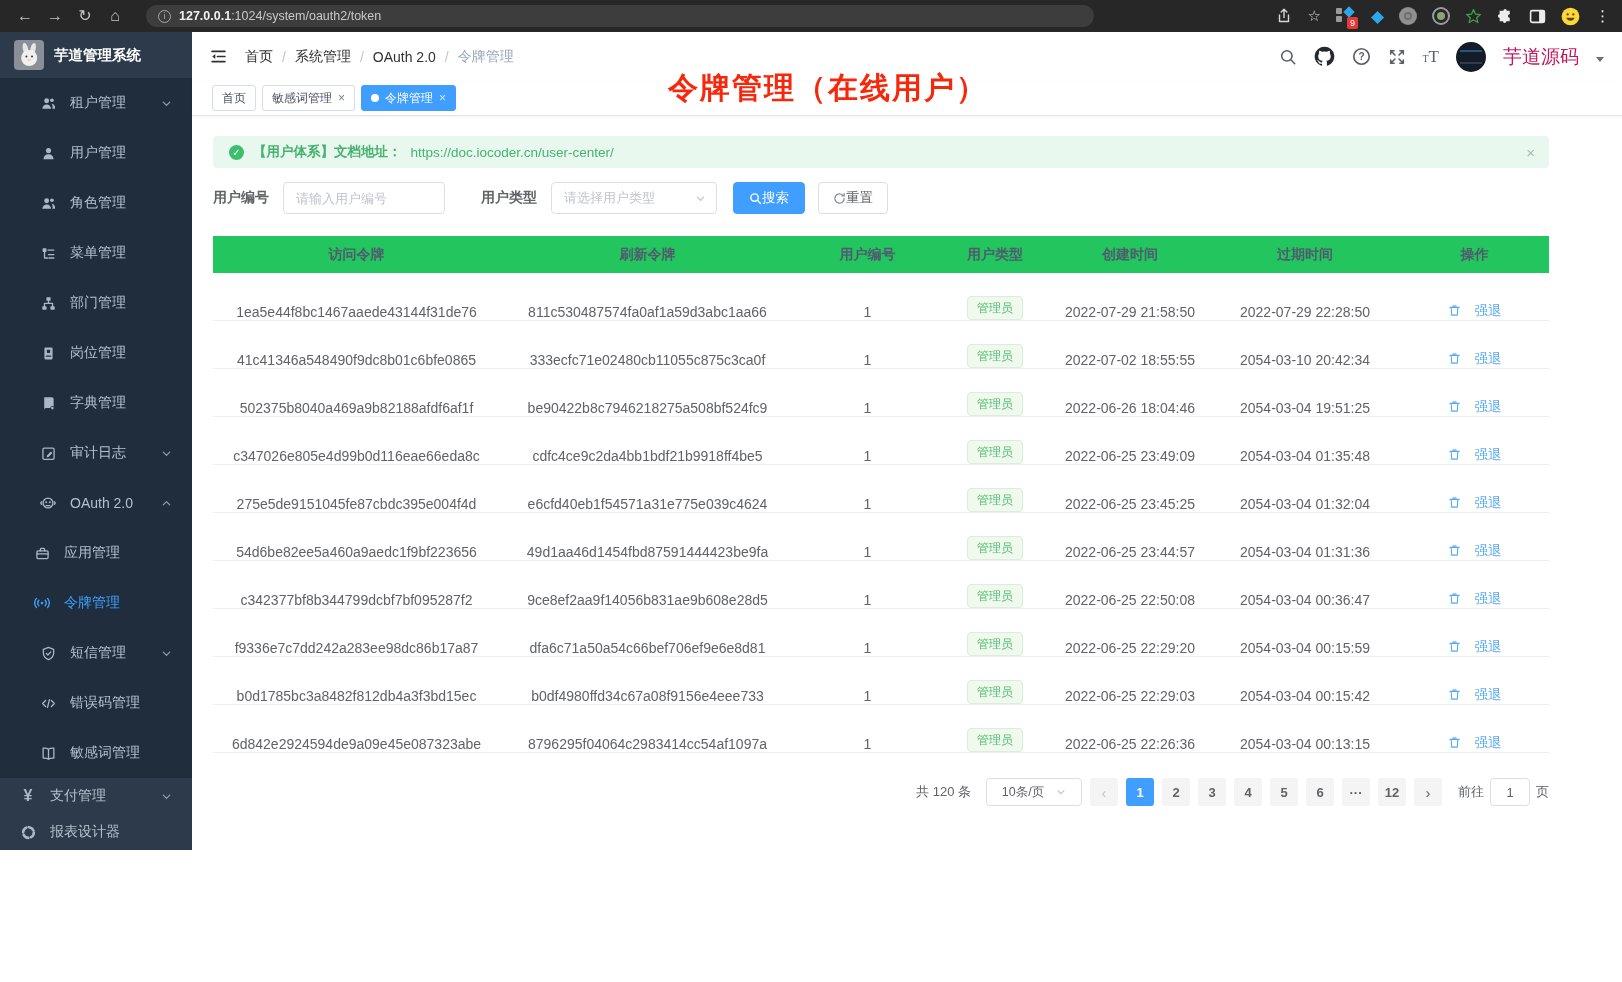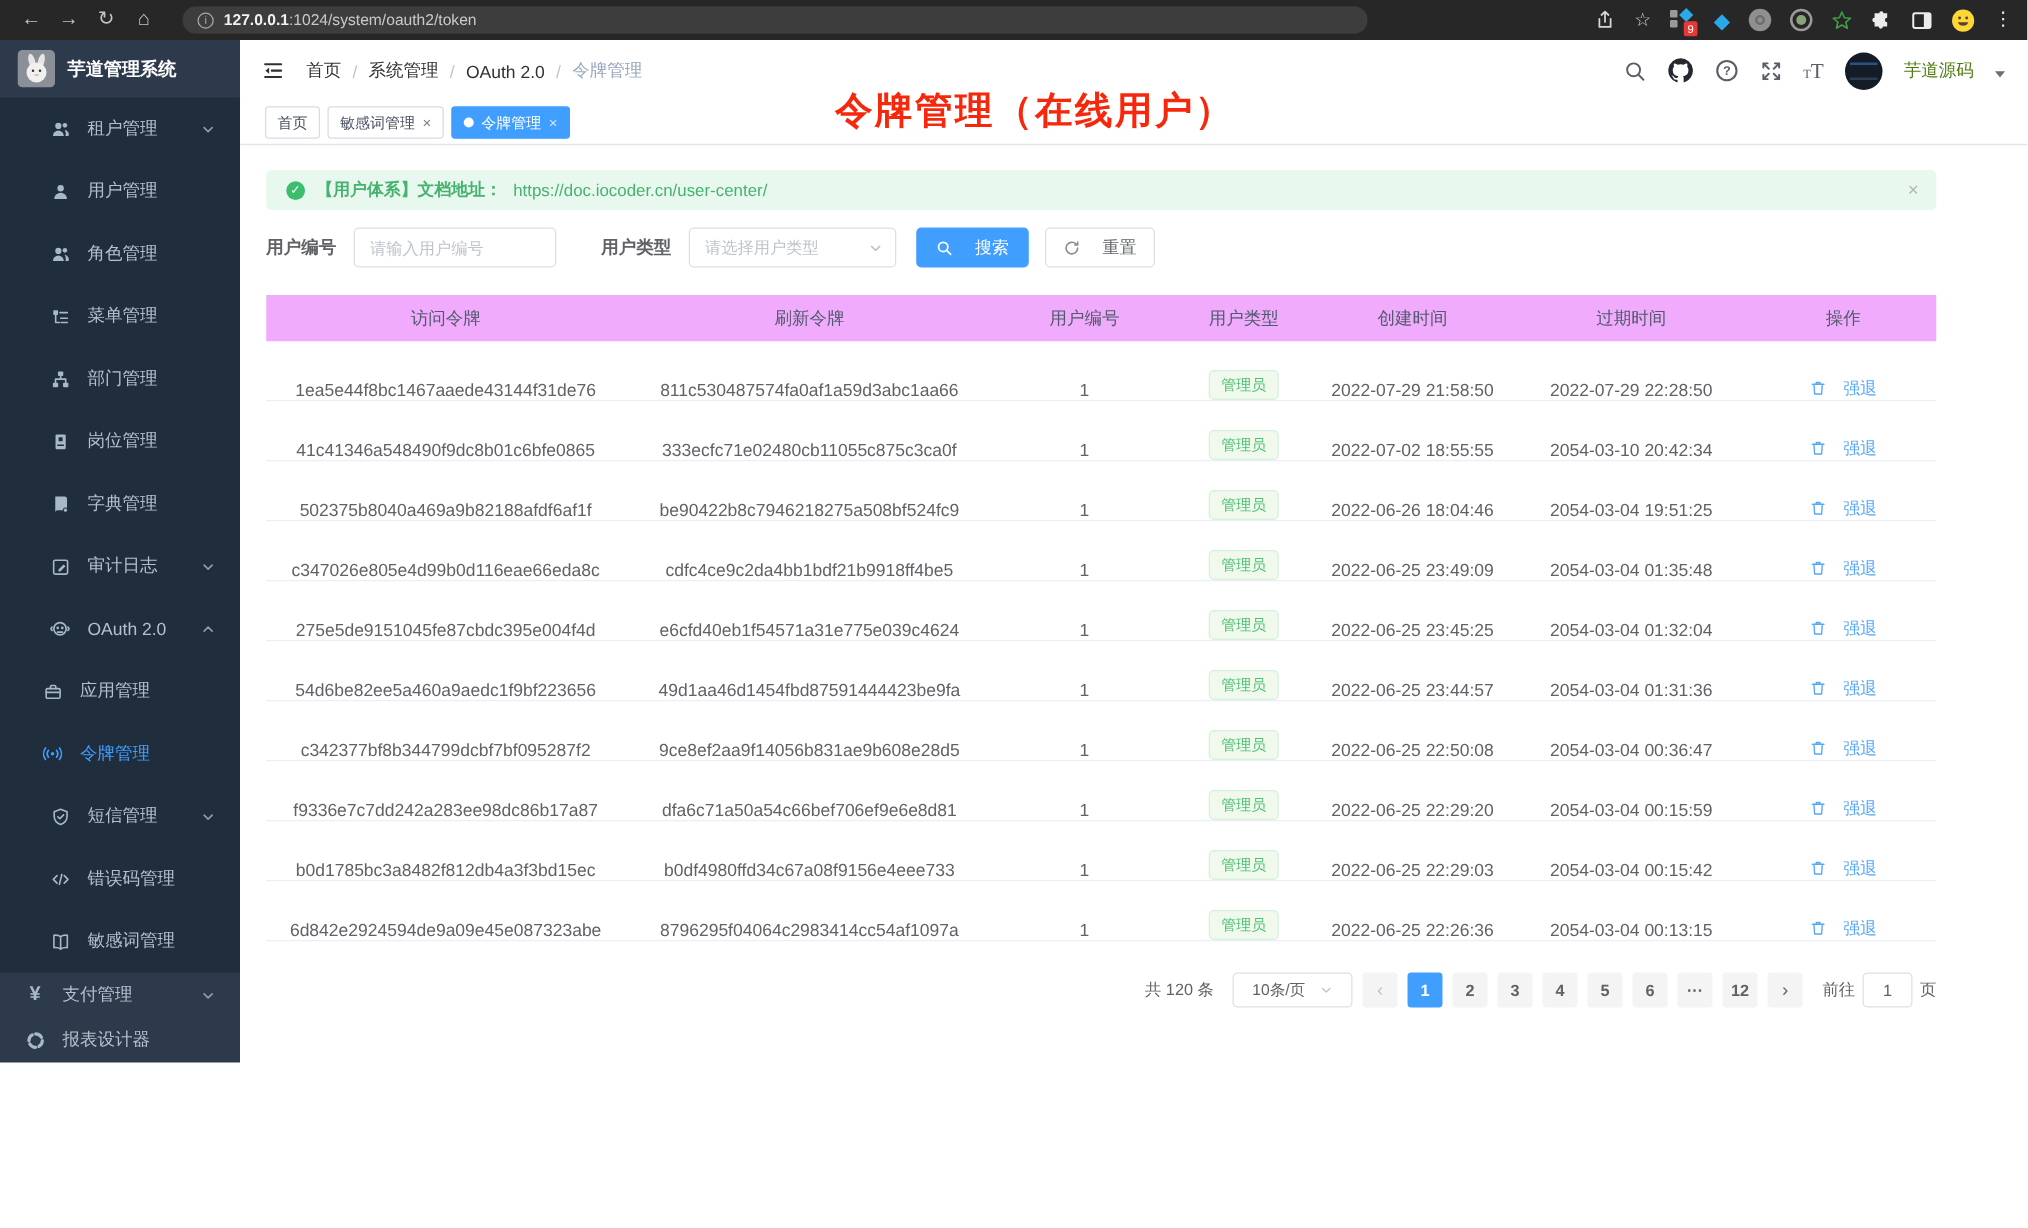--- a/index.html
+++ b/index.html
@@ -51,21 +51,21 @@
 .crumb .ci{color:#303133;cursor:pointer}
 .crumb .sep{color:#c0c4cc}
 .crumb .last{color:#97a8be}
 .hicons{margin-left:auto;display:flex;align-items:center;gap:17px}
 .hico{cursor:pointer;display:flex;align-items:center}
 .hico svg{stroke:#5a5e66;fill:none;stroke-width:1.4;stroke-linecap:round;stroke-linejoin:round}
 .tsz{font-family:"Liberation Serif",serif;color:#5a5e66;cursor:pointer;display:flex;align-items:baseline}
 .avatar{width:30px;height:30px;border-radius:50%;background:#141c28;overflow:hidden;position:relative;cursor:pointer}
 .avatar i{position:absolute;left:4px;right:4px;height:2px;background:#2f6ea8;top:8px;opacity:.7}
 .avatar i+i{top:20px;background:#3b4a5e}
-.uname{font-size:14px;color:#4d7c0f;cursor:pointer}
+.uname{font-size:19px;color:#be185d;cursor:pointer}
 .caret{width:0;height:0;border-left:4px solid transparent;border-right:4px solid transparent;border-top:5px solid #6a6f76;margin-top:6px;cursor:pointer}
 
 
 .tabbar{height:35px;display:flex;align-items:center;gap:6px;padding:0 20px;border-bottom:1px solid #e2e6ec;box-shadow:0 1px 3px rgba(0,0,0,.05)}
 .ttab{height:26px;display:flex;align-items:center;gap:6px;padding:0 9px;border:1px solid #d8dce5;background:#fff;font-size:12px;color:#495060;border-radius:3px;cursor:pointer}
 .ttab.act{background:#409eff;border-color:#409eff;color:#fff}
 .dot{width:8px;height:8px;border-radius:50%;background:#fff}
 .tclose{font-size:12px;opacity:.75;cursor:pointer}
 
 .annot{position:absolute;left:668px;top:68px;font-size:30px;font-weight:bold;color:#f7270b;letter-spacing:2px;z-index:6;white-space:nowrap}
@@ -78,29 +78,29 @@
 .alink{color:#45b26e;text-decoration:none;cursor:pointer}
 .aclose{position:absolute;right:14px;color:#acb8b1;font-size:15px;cursor:pointer}
 
 .sform{display:flex;align-items:center;margin-top:14px;height:32px}
 .flabel{font-size:14px;font-weight:bold;color:#606266;margin-right:14px}
 .finput{width:162px;height:32px;border:1px solid #dcdfe6;border-radius:4px;padding:0 12px;font-size:13px;color:#606266;outline:none}
 .finput::placeholder{color:#bfc4cc}
 .gap{width:36px}
 .fselect{width:166px;height:32px;border:1px solid #dcdfe6;border-radius:4px;padding:0 10px 0 12px;font-size:13px;color:#bfc4cc;display:flex;align-items:center;justify-content:space-between;cursor:pointer;background:#fff}
 .fselect svg{stroke:#c0c4cc;fill:none;stroke-width:1.4;stroke-linecap:round;stroke-linejoin:round}
-.btn{height:32px;border-radius:4px;font-size:13.5px;display:flex;align-items:center;gap:18px;cursor:pointer;font-family:inherit}
+.btn{height:32px;border-radius:4px;font-size:13.5px;display:flex;align-items:center;gap:0;cursor:pointer;font-family:inherit}
 .btn-pri{background:#409eff;border:1px solid #409eff;color:#fff;padding:0 15px;margin-left:16px}
 .btn-pri svg{stroke:#fff;fill:none;stroke-width:1.5;stroke-linecap:round}
 .btn-pln{background:#fff;border:1px solid #dcdfe6;color:#606266;padding:0 14px;margin-left:13px}
 .btn-pln svg{stroke:#8a8e95;fill:none;stroke-width:1.4;stroke-linecap:round}
 
 
 .table{margin-top:22px;width:1336px;font-size:14px;color:#606266}
-.thead{display:flex;background:#f0abfc;height:37px;align-items:center;font-weight:normal;color:#515a6e}
+.thead{display:flex;background:#22c55e;height:37px;align-items:center;font-weight:bold;color:#515a6e}
 .tr{display:flex;height:48px;align-items:flex-end;border-bottom:1px solid #ebeef5}
 .cell{text-align:center}
 .c1{width:287px}.c2{width:295px}.c3{width:145px}.c4{width:110px}.c5{width:160px}.c6{width:190px}.c7{width:149px}
 .tag{background:#f0f9eb;border:1px solid #d5f0de;color:#4fbf77;font-size:12px;padding:0 9px;height:24px;line-height:22px;border-radius:4px;display:inline-block}
 .oplink{color:#57a8f8;font-size:13.5px;display:inline-flex;align-items:center;gap:14px;cursor:pointer}
 .oplink svg{stroke:#57a8f8;fill:none;stroke-width:1.2;stroke-linecap:round;stroke-linejoin:round}
 
 
 .pager{display:flex;align-items:center;justify-content:flex-end;width:1336px;margin-top:25px;font-size:13px;color:#606266}
 .pager>*{margin-left:8px}

